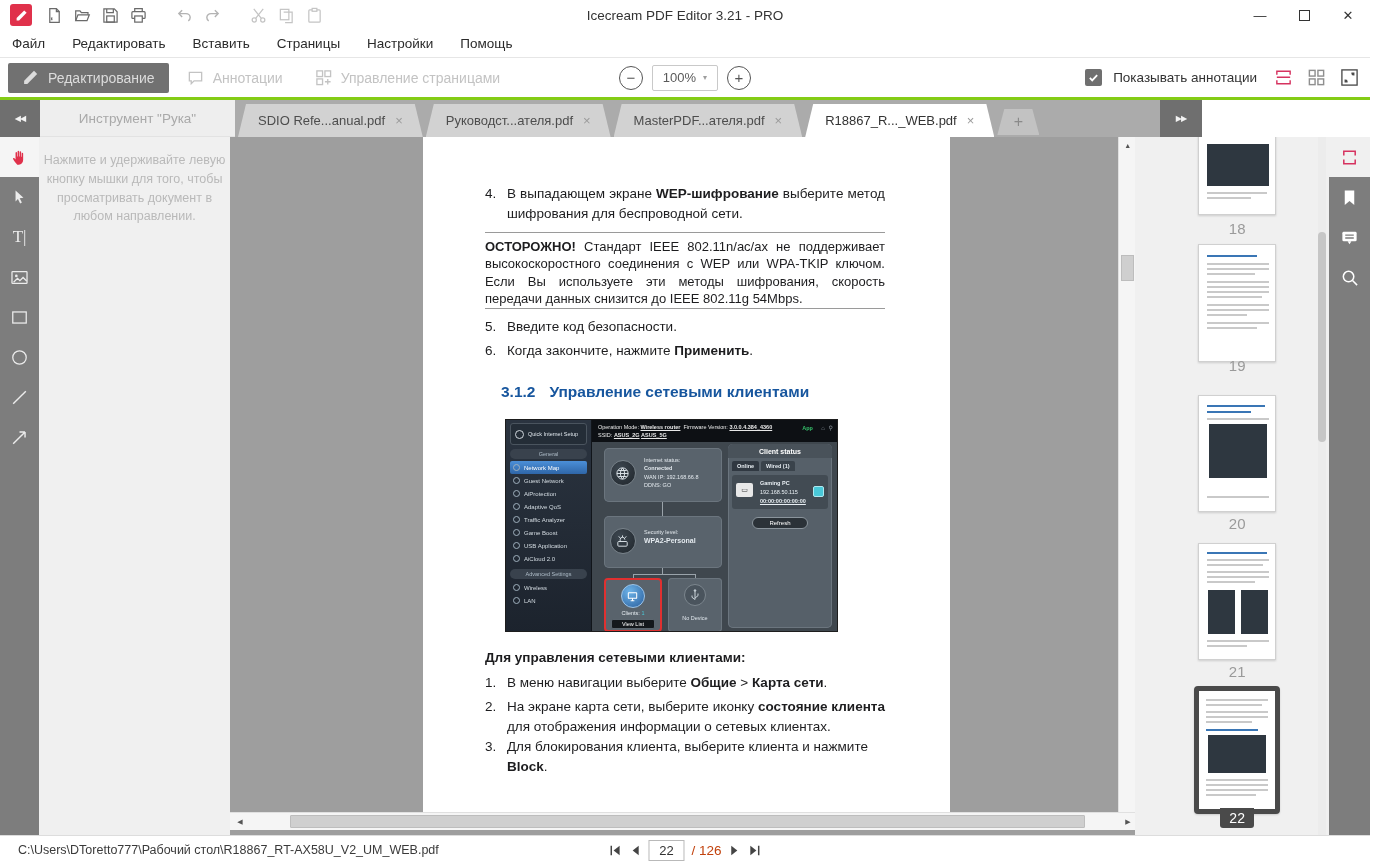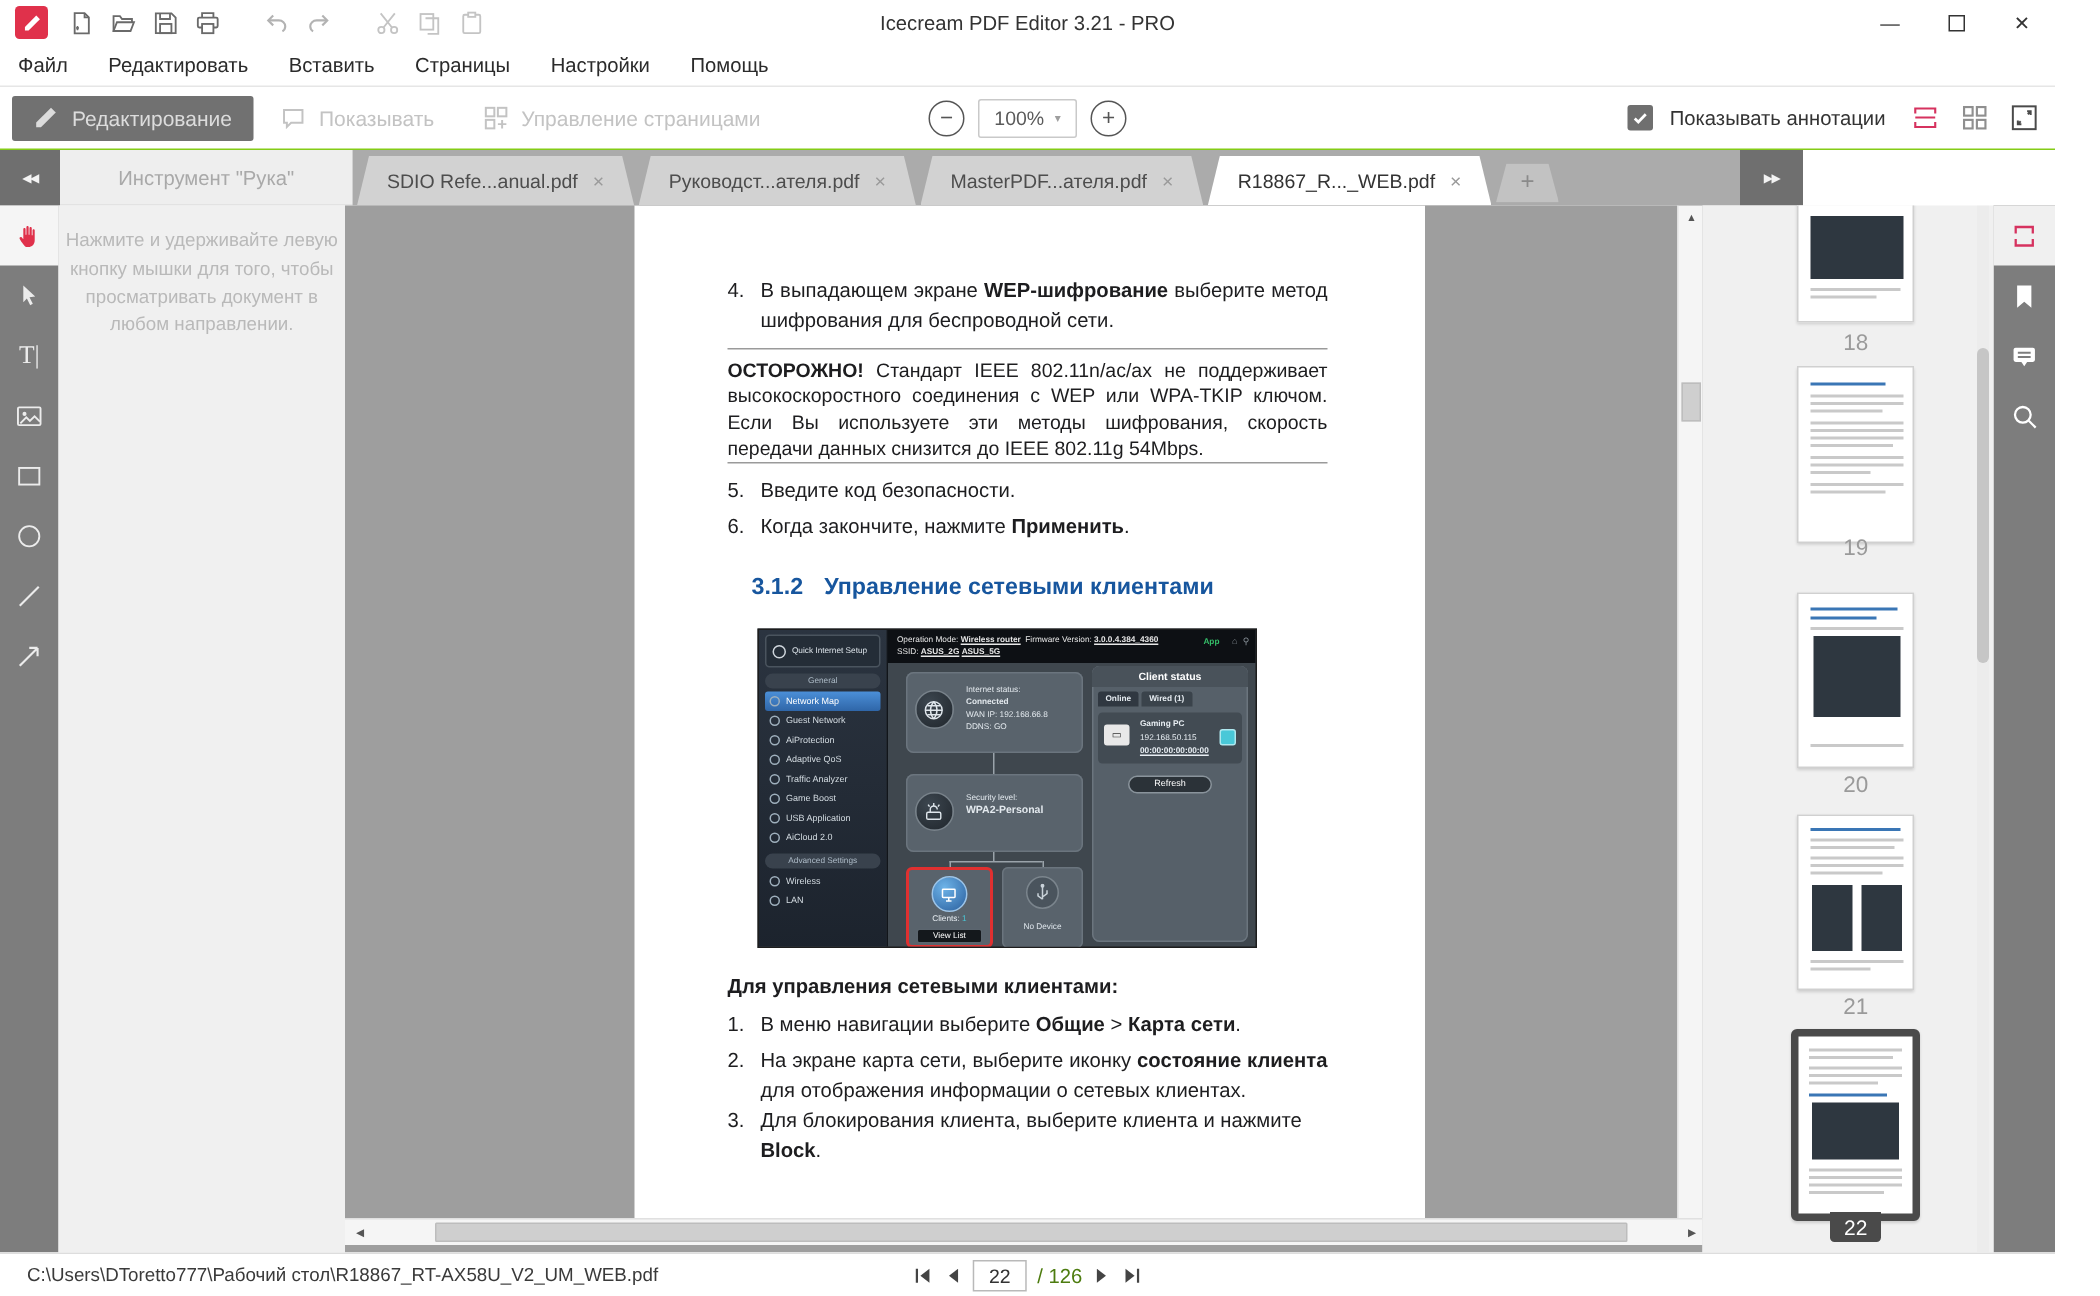--- a/index.html
+++ b/index.html
@@ -19,21 +19,21 @@
   .win-title { position:absolute; left:50%; transform:translateX(-50%); font-size:13.5px; color:#333; white-space:nowrap; }
   .win-controls { position:absolute; right:0; top:0; height:30px; display:flex; }
   .win-btn { width:44px; height:30px; display:flex; align-items:center; justify-content:center; color:#333; font-size:13px; }
   .win-max-box { width:11px; height:11px; border:1.3px solid #333; }
 
   
   .menubar { height:28px; display:flex; align-items:center; gap:27px; padding-left:12px; font-size:13.5px; color:#2b2b2b; border-bottom:1px solid #e6e6e6; flex:0 0 auto; }
   .menu-item { cursor:default; }
 
   
-  .toolbar { height:42px; background:#fff; position:relative; display:flex; align-items:center; border-bottom:1px solid #84cc16; flex:0 0 auto;text-align:center; }
+  .toolbar { height:42px; background:#fff; position:relative; display:flex; align-items:center; border-bottom:3px solid #84cc16; flex:0 0 auto;text-align:center; }
   .mode-group { display:flex; align-items:center; margin-left:8px; gap:4px; }
   .mode-btn { height:30px; display:flex; align-items:center; gap:9px; padding:0 14px; font-size:14px; border-radius:2px; color:#c3c3c3; }
   .mode-btn svg { width:17px; height:17px; }
   .mode-btn.active { background:#717171; color:#dcdcdc; }
   .zoom-group { position:absolute; left:50%; transform:translateX(-50%); display:flex; align-items:center; gap:9px; }
   .zoom-circle { width:24px; height:24px; border:1.6px solid #555; border-radius:50%; display:flex; align-items:center; justify-content:center; color:#555; font-size:15px; line-height:1; }
   .zoom-box { width:66px; height:26px; border:1px solid #c9c9c9; border-radius:2px; display:flex; align-items:center; justify-content:center; gap:7px; font-size:13px; color:#5a5a5a; }
   .zoom-caret { font-size:8px; color:#9e9e9e; }
   .right-tools { position:absolute; right:10px; display:flex; align-items:center; gap:11px; }
   .chk { width:17px; height:17px; background:#6f6f6f; border-radius:2px; display:flex; align-items:center; justify-content:center; }
@@ -148,21 +148,21 @@
   
   .toolstrip-right .tool-btn { height:40px; }
   .toolstrip-right .tool-btn.active { background:#f0f0f0; }
 
   
   .statusbar { height:29px; background:#fff; border-top:1px solid #ddd; display:flex; align-items:center; padding:0 18px; position:relative; flex:0 0 auto; }
   .status-path { font-size:12.5px; color:#3a3a3a; }
   .pagenav { position:absolute; left:50%; transform:translateX(-50%); display:flex; align-items:center; gap:7px; color:#444; }
   .pagenav svg { width:13px; height:13px; }
   .page-input { width:36px; height:21px; border:1px solid #b9b9b9; text-align:center; font-size:13px; color:#333; font-family:"Liberation Sans", sans-serif; }
-  .page-total { font-size:13.5px; color:#4d7c0f; }
+  .page-total { font-size:13.5px; color:#c2410c; }
 </style>
 </head>
 <body>
 
 <div class="app">
 
   <div class="titlebar">
     <div class="app-logo">
       <svg viewBox="0 0 16 16">
           <path d="M11.3 1.7l3 3L5 14H2v-3z" fill="currentColor"></path>
@@ -252,21 +252,21 @@
       <div class="mode-btn active">
         <svg viewBox="0 0 16 16">
             <path d="M11.3 1.7l3 3L5 14H2v-3z" fill="currentColor"></path>
           </svg>
         <span>Редактирование</span>
       </div>
       <div class="mode-btn">
         <svg viewBox="0 0 18 18" fill="none" stroke="currentColor" stroke-width="1.4">
             <path d="M2.5 3.5h13v9h-8l-3 3v-3h-2z"></path>
           </svg>
-        <span>Показывать</span>
+        <span>Аннотации</span>
       </div>
       <div class="mode-btn">
         <svg viewBox="0 0 18 18" fill="none" stroke="currentColor" stroke-width="1.4">
             <rect x="2" y="2" width="6" height="6"></rect>
             <rect x="10.5" y="2" width="6" height="6"></rect>
             <rect x="2" y="10.5" width="6" height="6"></rect>
             <path d="M13.5 10.5v6M10.5 13.5h6"></path>
           </svg>
         <span>Управление страницами</span>
       </div>

